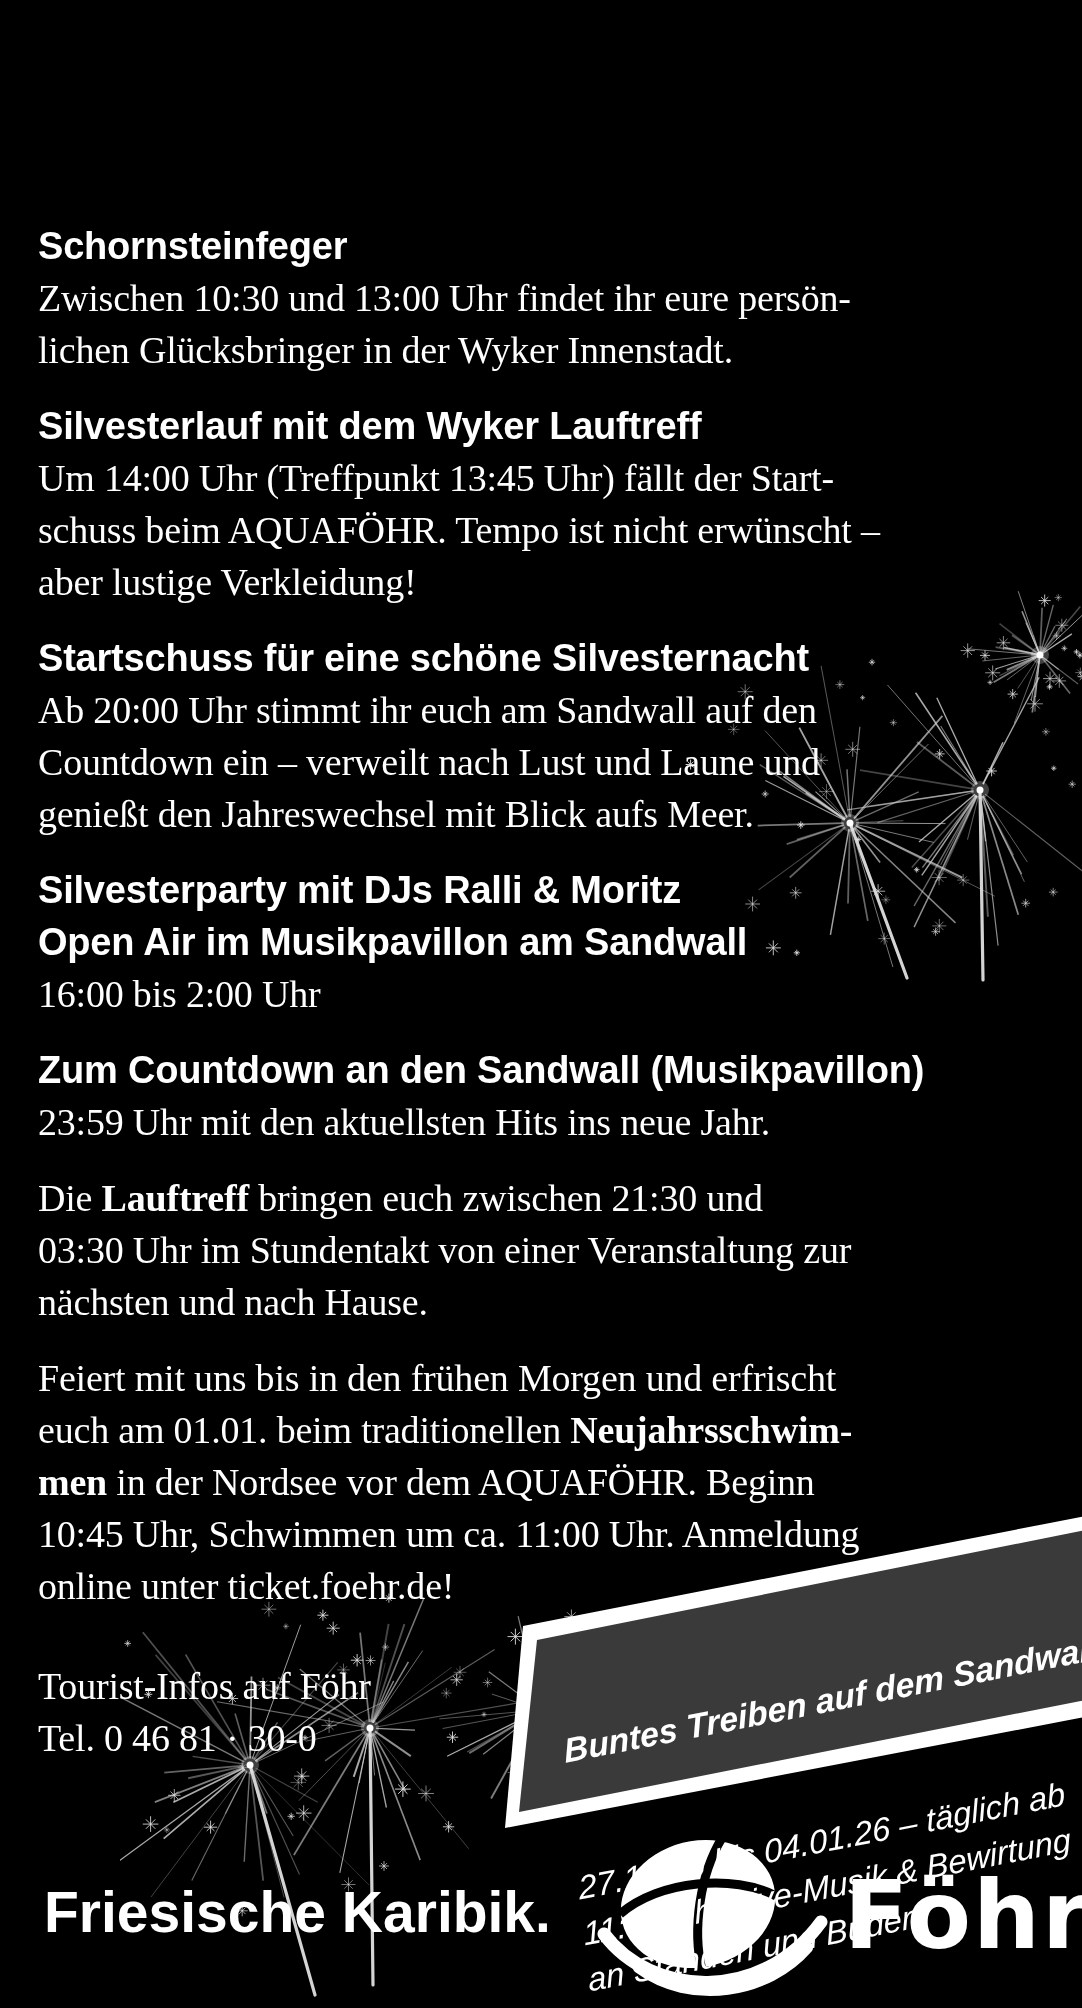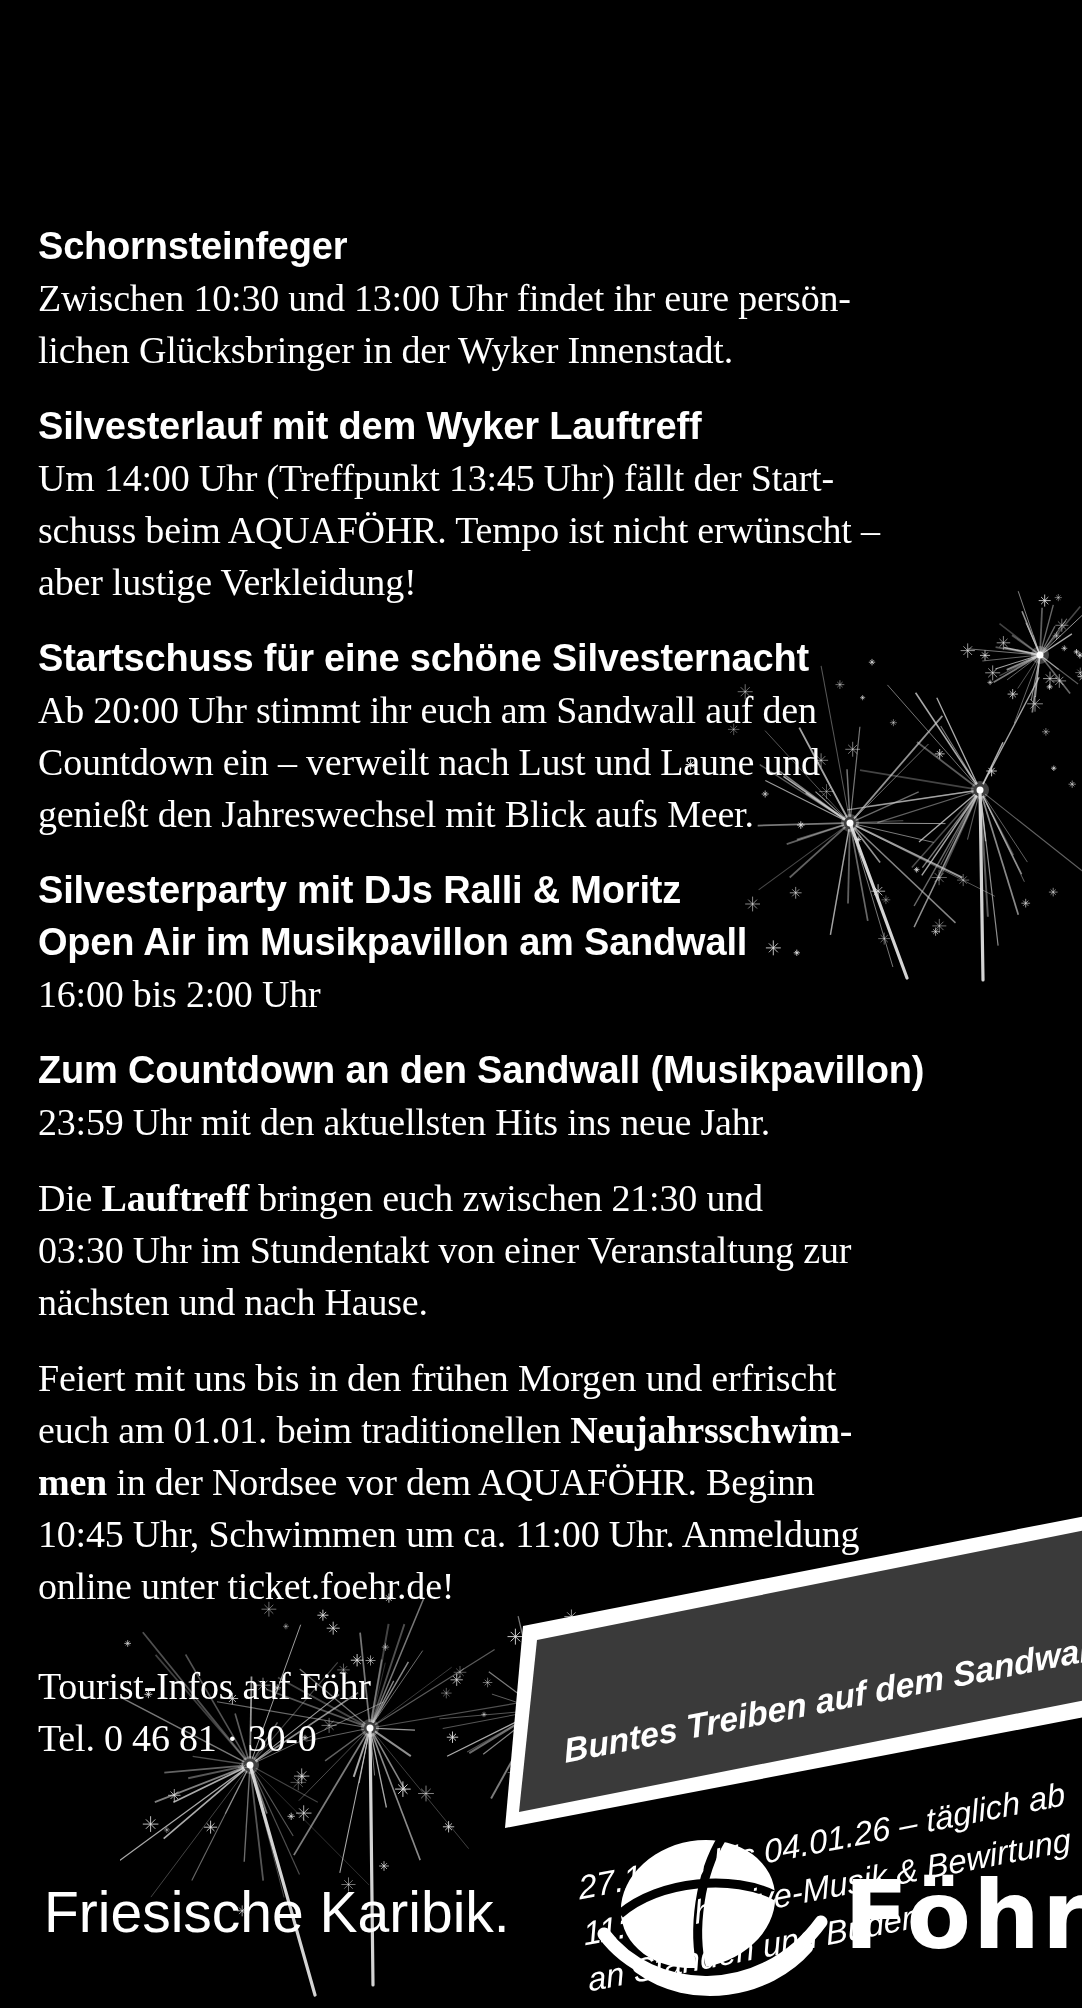--- a/index.html
+++ b/index.html
@@ -73,21 +73,21 @@
     font-family: "DejaVu Sans", sans-serif;
     font-weight: bold;
     letter-spacing: 2px;
   }
   .slogan {
     position: absolute;
     left: 44px;
     top: 1878px;
     margin: 0;
     font-size: 57px;
-    font-weight: normal;
+    font-weight: bold;
     line-height: 1.2;
     white-space: pre;
     z-index: 2;
   }
 </style>
 </head>
 <body>
 
 <div class="poster">
 

